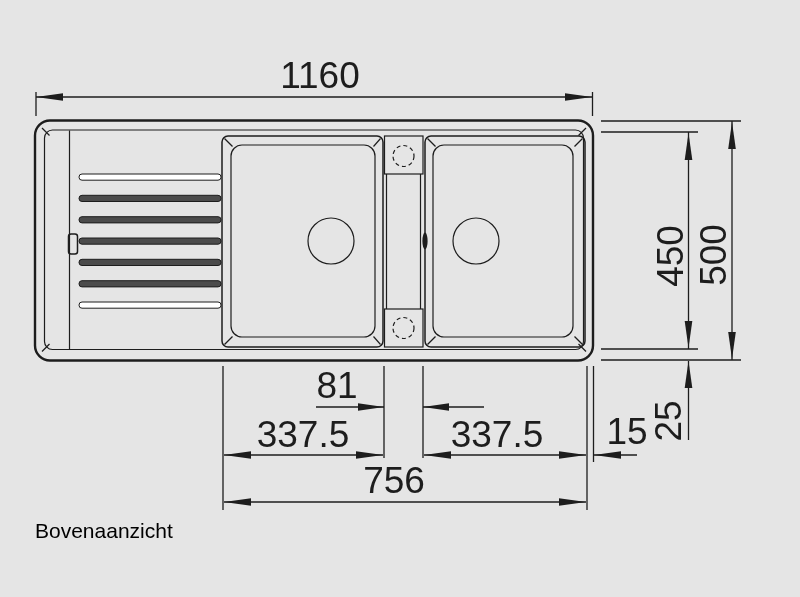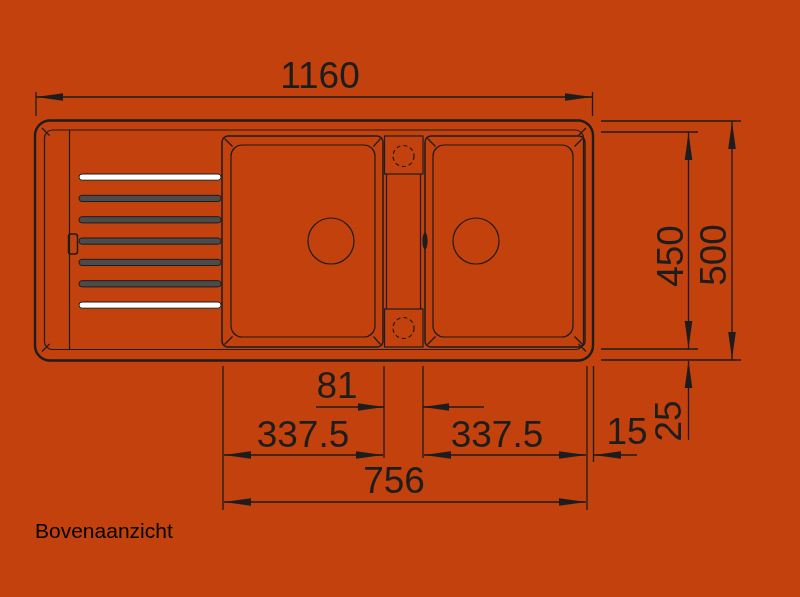--- a/index.html
+++ b/index.html
@@ -4,21 +4,21 @@
 <style>
   html, body {
     margin: 0;
     padding: 0;
     background: #ffffff;
   }
   #canvas {
     position: relative;
     width: 800px;
     height: 597px;
-    background: #c2410c;
+    background: #e5e5e5;
     overflow: hidden;
     font-family: "Liberation Sans", sans-serif;
   }
   svg { display: block; }
   .thick  { fill: none; stroke: #1d1d1d; stroke-width: 2.4px; }
   .med    { fill: none; stroke: #1d1d1d; stroke-width: 1.5px; }
   .thin   { fill: none; stroke: #1d1d1d; stroke-width: 1.2px; }
   .dimln  { fill: none; stroke: #1d1d1d; stroke-width: 1.3px; }
   .arrow  { fill: #1d1d1d; stroke: none; }
   .dashed { fill: none; stroke: #1d1d1d; stroke-width: 1.2px; stroke-dasharray: 4 3; }

